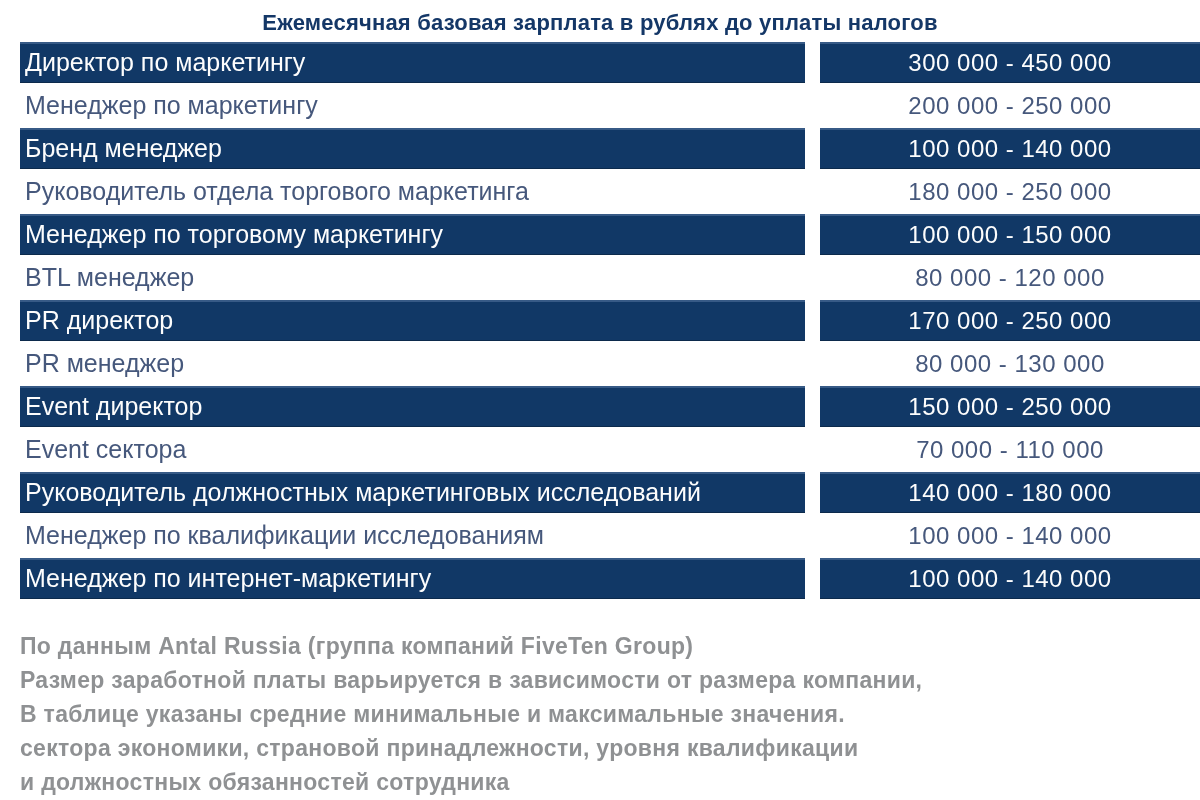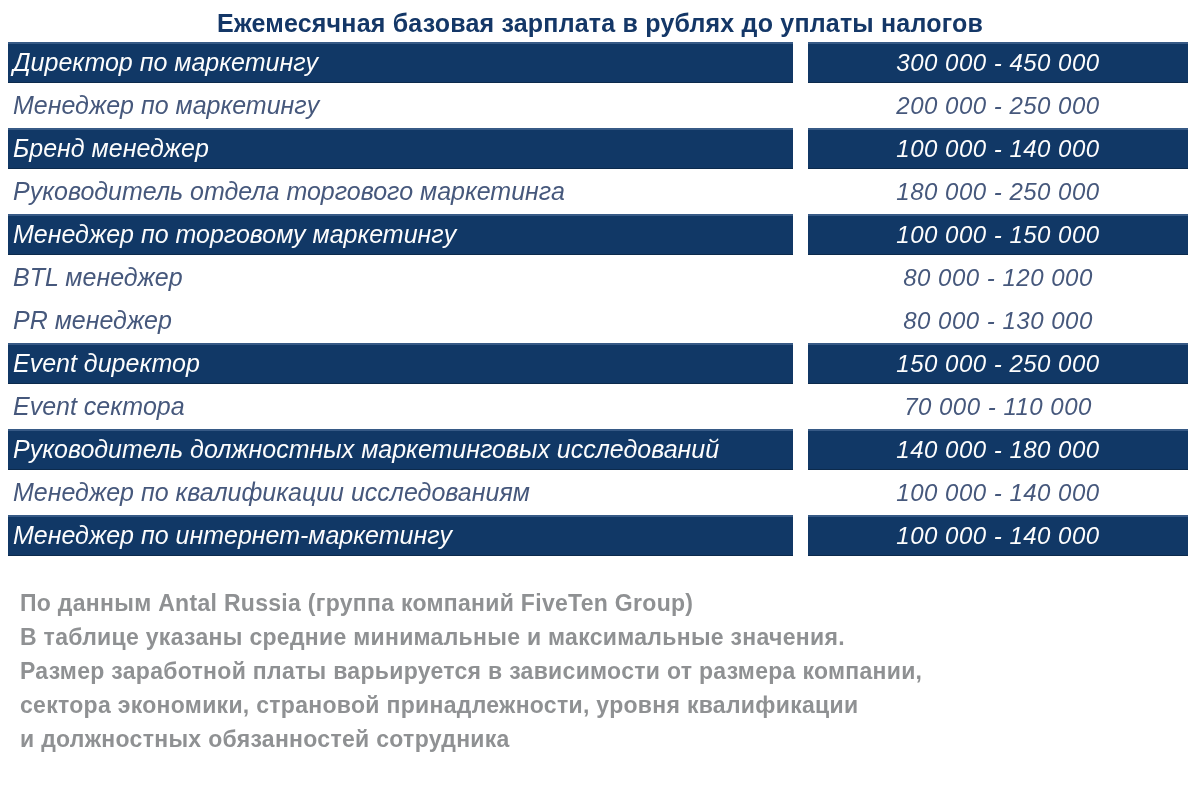--- a/index.html
+++ b/index.html
@@ -8,25 +8,25 @@
     background: #ffffff;
     overflow: hidden;
     font-family: "Liberation Sans", sans-serif;
     position: relative;
   }
   .page { width: 1200px; height: 800px; }
   .title {
     margin: 8px 0 4px 0;
     height: 30px; line-height: 30px;
     text-align: center;
-    font-size: 25px; font-weight: bold;
+    font-size: 22px; font-weight: bold;
     color: #143767;
     letter-spacing: 0.2px;
   }
-  .table { margin-left: 8px; font-style: italic; }
+  .table { margin-left: 20px; }
   .row { display: flex; height: 41px; margin-bottom: 2px; }
   .cell { display: flex; align-items: center; }
   .label {
     width: 785px; box-sizing: border-box;
     padding-left: 5px;
     font-size: 25px;
     white-space: nowrap; overflow: hidden;
   }
   .gap { width: 15px; }
   .value {
@@ -87,20 +87,25 @@
     <div class="gap"></div>
     <div class="cell value">100 000 - 150 000</div>
   </div>
 
   <div class="row light">
     <div class="cell label">BTL менеджер</div>
     <div class="gap"></div>
     <div class="cell value">80 000 - 120 000</div>
   </div>
 
+  <div class="row dark">
+    <div class="cell label">PR директор</div>
+    <div class="gap"></div>
+    <div class="cell value">170 000 - 250 000</div>
+  </div>
 
   <div class="row light">
     <div class="cell label">PR менеджер</div>
     <div class="gap"></div>
     <div class="cell value">80 000 - 130 000</div>
   </div>
 
   <div class="row dark">
     <div class="cell label">Event директор</div>
     <div class="gap"></div>
@@ -127,18 +132,18 @@
 
   <div class="row dark">
     <div class="cell label">Менеджер по интернет-маркетингу</div>
     <div class="gap"></div>
     <div class="cell value">100 000 - 140 000</div>
   </div>
 </div>
 
   <div class="footer">
     <p>По данным Antal Russia (группа компаний FiveTen Group)</p>
+    <p>Размер заработной платы варьируется в зависимости от размера компании,</p>
     <p>В таблице указаны средние минимальные и максимальные значения.</p>
-    <p>Размер заработной платы варьируется в зависимости от размера компании,</p>
     <p>сектора экономики, страновой принадлежности, уровня квалификации</p>
     <p>и должностных обязанностей сотрудника</p>
   </div>
 </div>
 
 </body></html>

